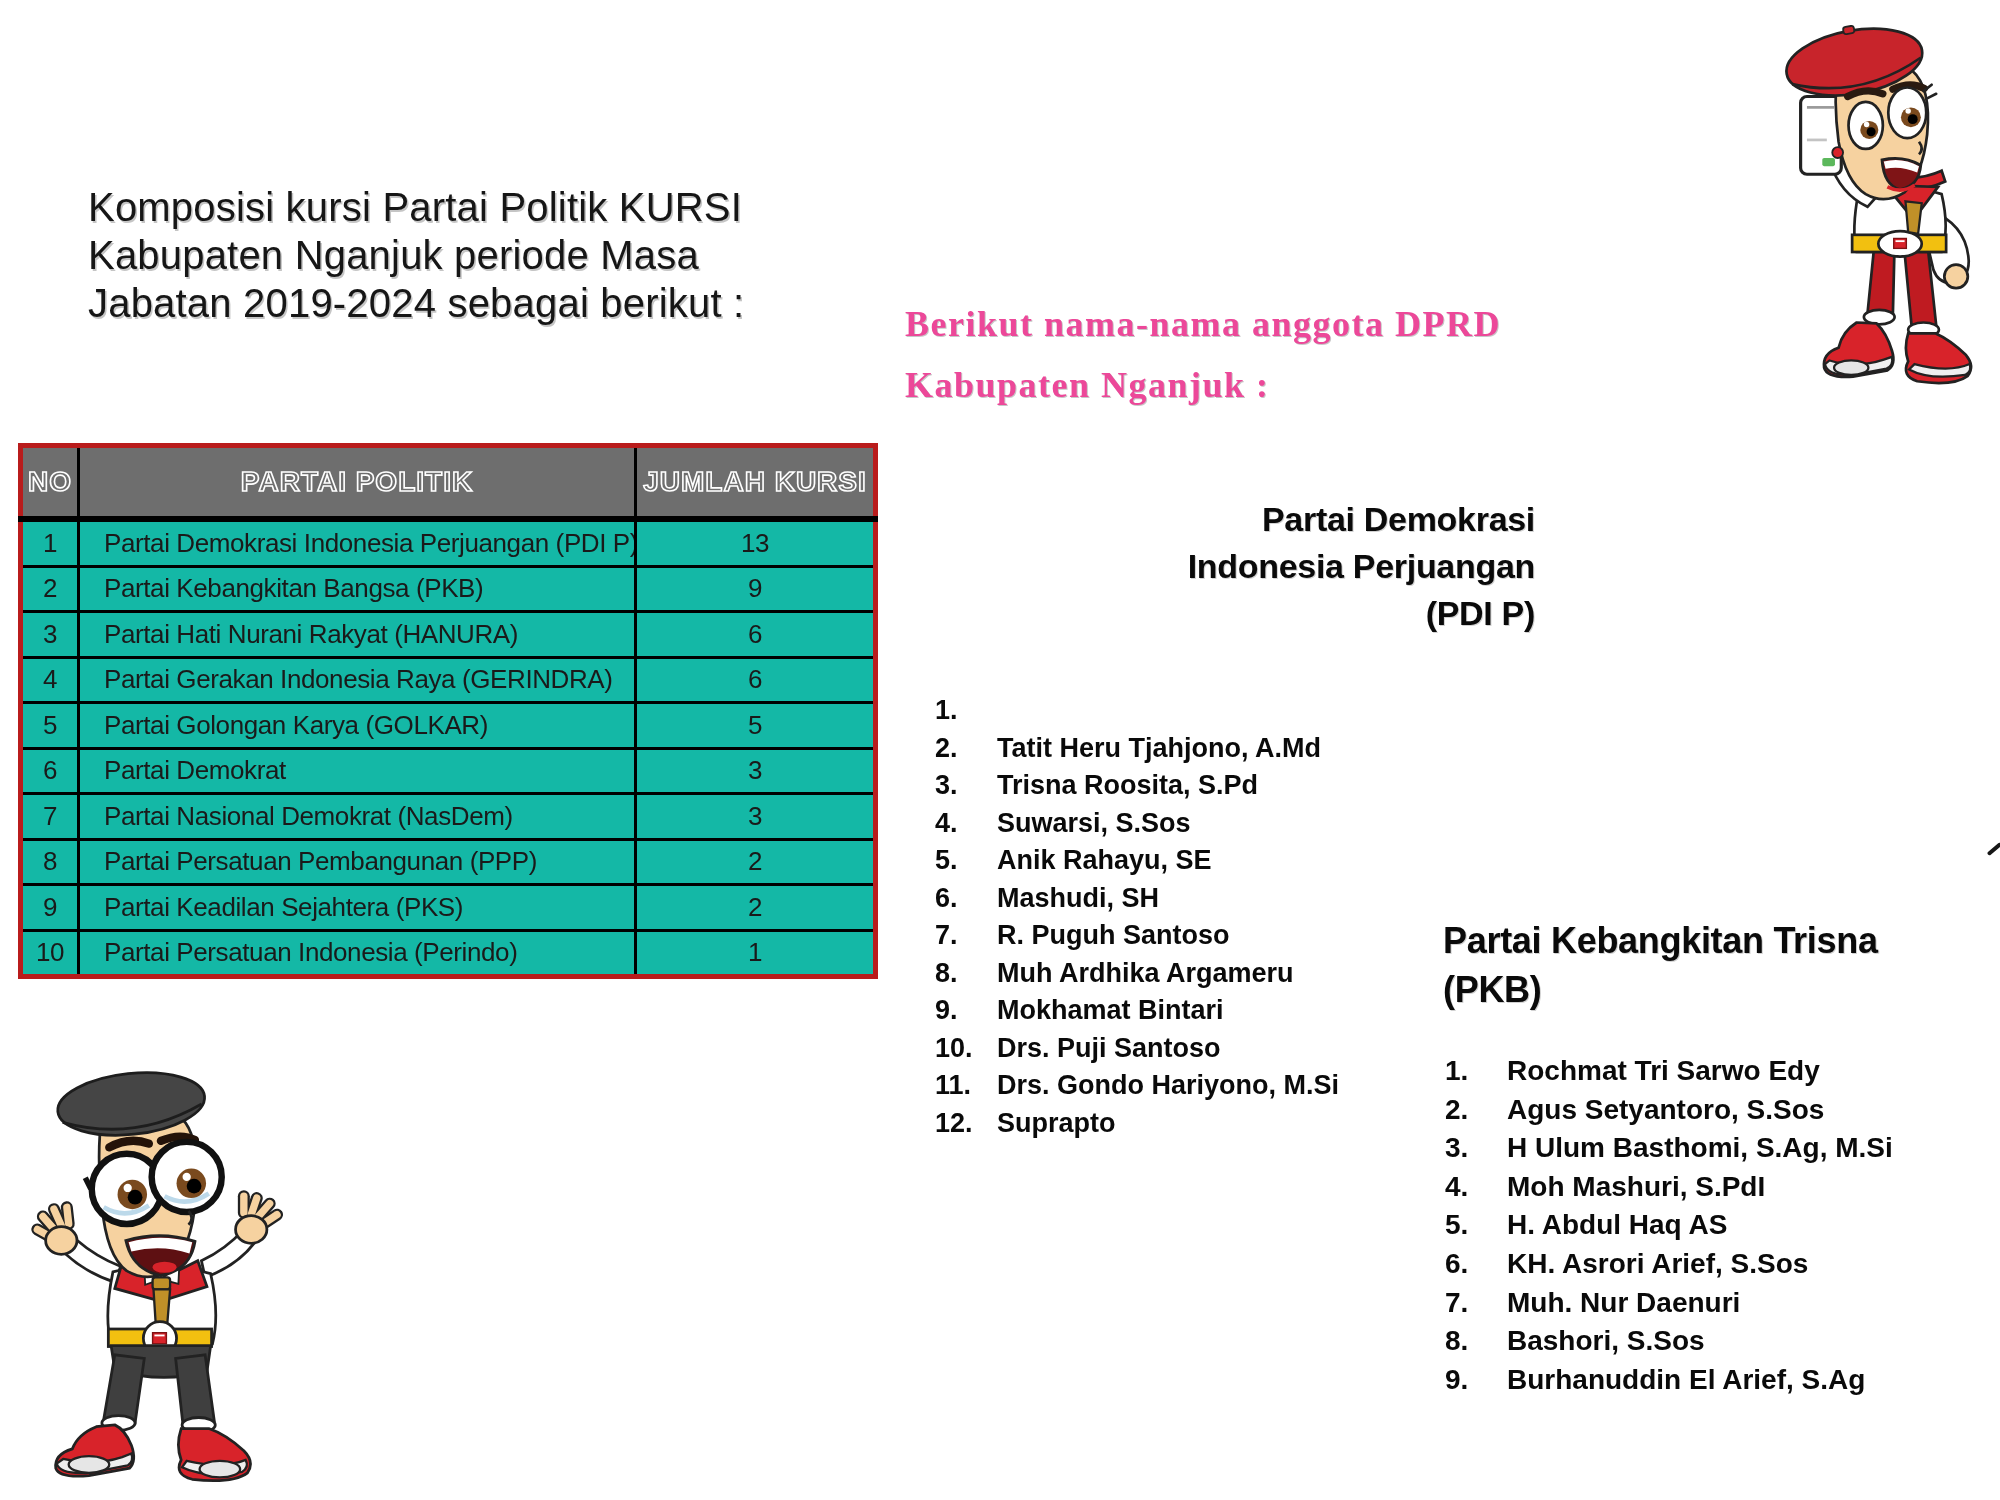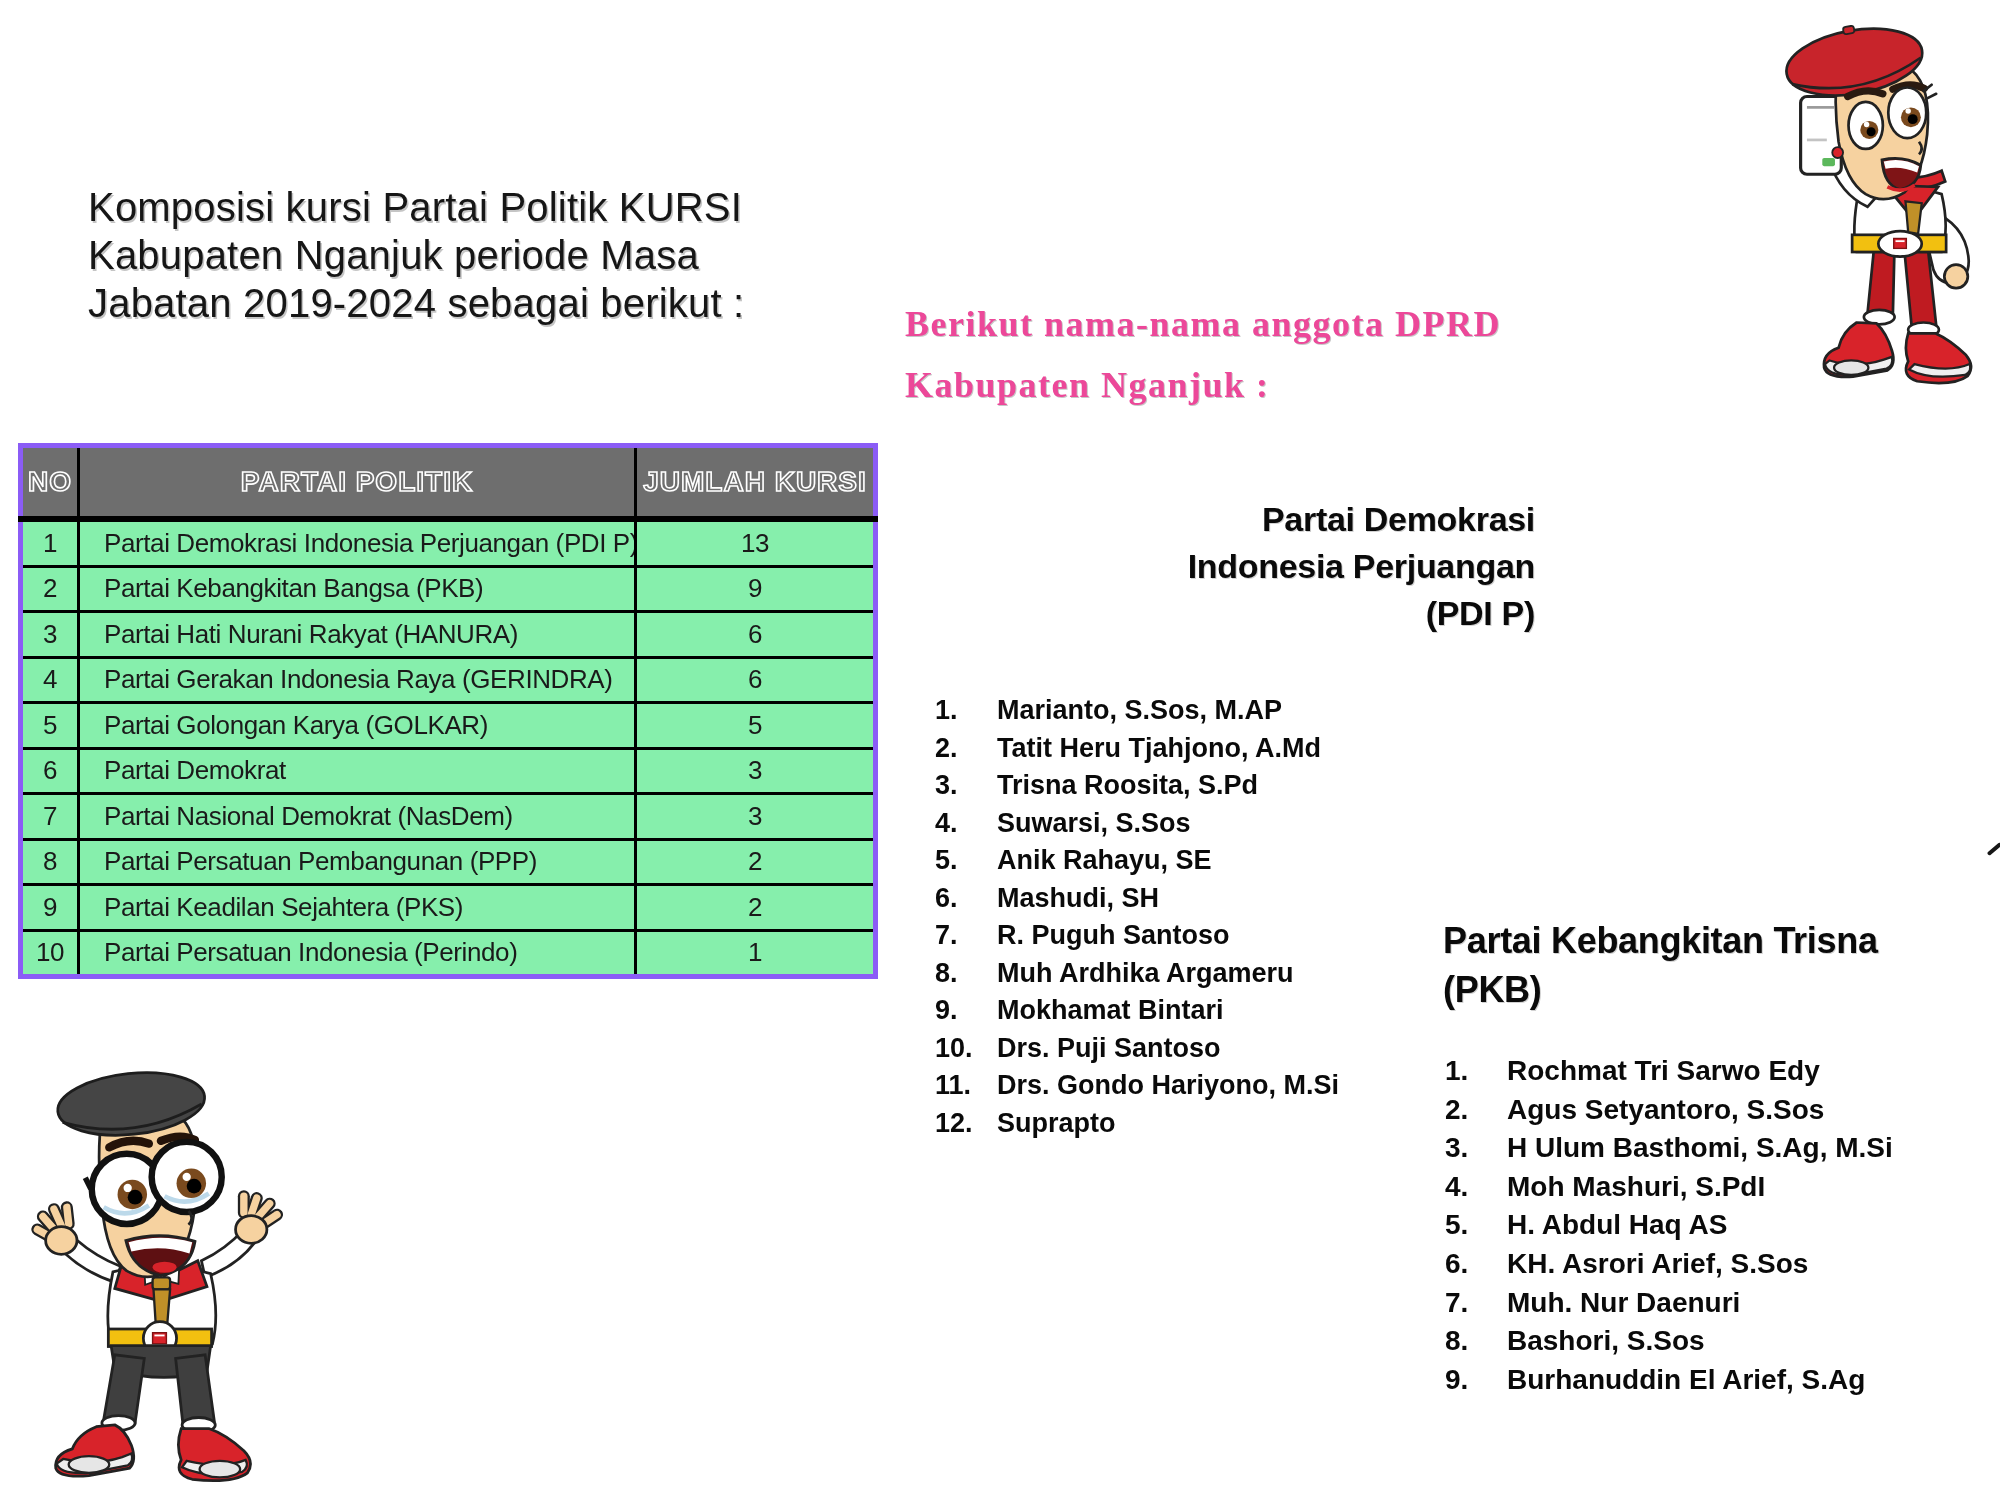--- a/index.html
+++ b/index.html
@@ -12,21 +12,21 @@
   .intro-title{
     position:absolute;left:88px;top:183px;width:680px;
     font-size:40px;line-height:48px;color:#161616;
     text-shadow:1.5px 1.5px 0 rgba(150,150,150,.55);
     letter-spacing:.2px;
   }
   
   table.seat-table{
     position:absolute;left:18px;top:443px;width:855px;
     border-collapse:collapse;table-layout:fixed;
-    border:5px solid #8b5cf6;background:#86efac;
+    border:5px solid #b91c1c;background:#14b8a6;
   }
   .seat-table th{
     background:#6e6e6e;height:66px;
     font-size:28px;font-weight:bold;letter-spacing:1px;
     color:#6e6e6e;-webkit-text-stroke:1.6px #ffffff;
     border:3px solid #000;border-bottom:6px solid #000;
     text-align:center;vertical-align:middle;
   }
   .seat-table td{
     height:40.5px;border:3px solid #000;
@@ -149,21 +149,20 @@
 </div>
 
 <div class="party-section-title pdip-title">
   <div><span>Partai Demokrasi</span></div>
     <div><span>Indonesia Perjuangan</span></div>
     <div><span>(PDI P)</span></div>
 </div>
 <div class="member-list pdip-list">
   <div class="member-row">
     <span class="m-no">1.</span>
-    <span class="m-name">Marianto, S.Sos, M.AP</span>
   </div>
     <div class="member-row">
     <span class="m-no">2.</span>
     <span class="m-name">Tatit Heru Tjahjono, A.Md</span>
   </div>
     <div class="member-row">
     <span class="m-no">3.</span>
     <span class="m-name">Trisna Roosita, S.Pd</span>
   </div>
     <div class="member-row">

